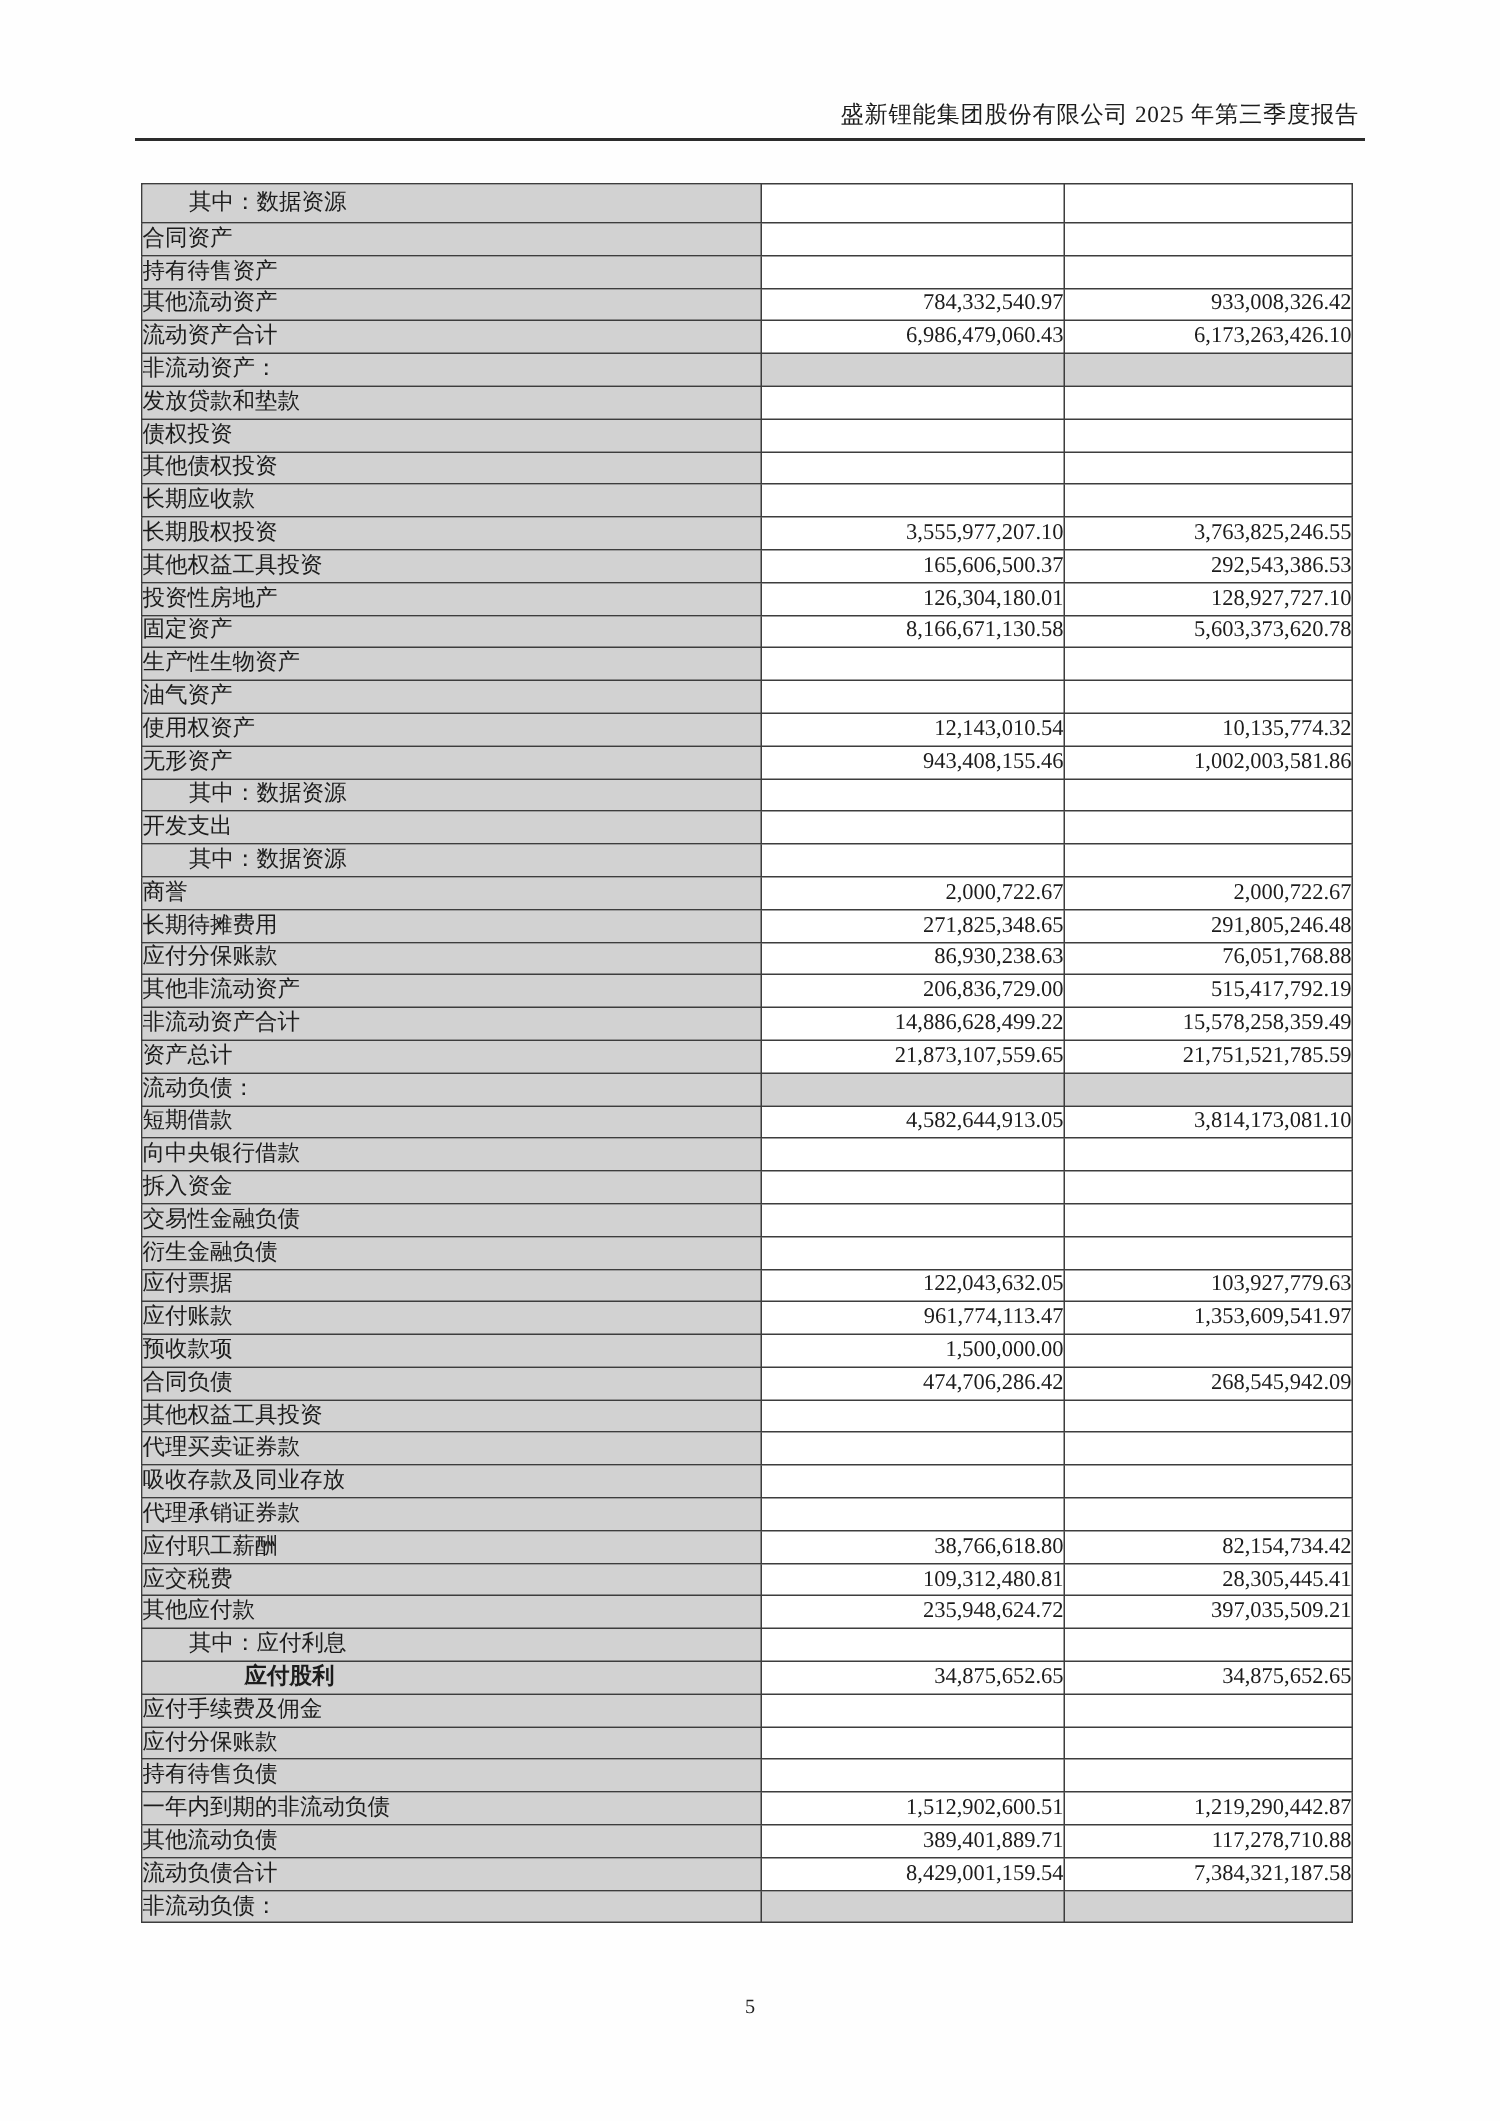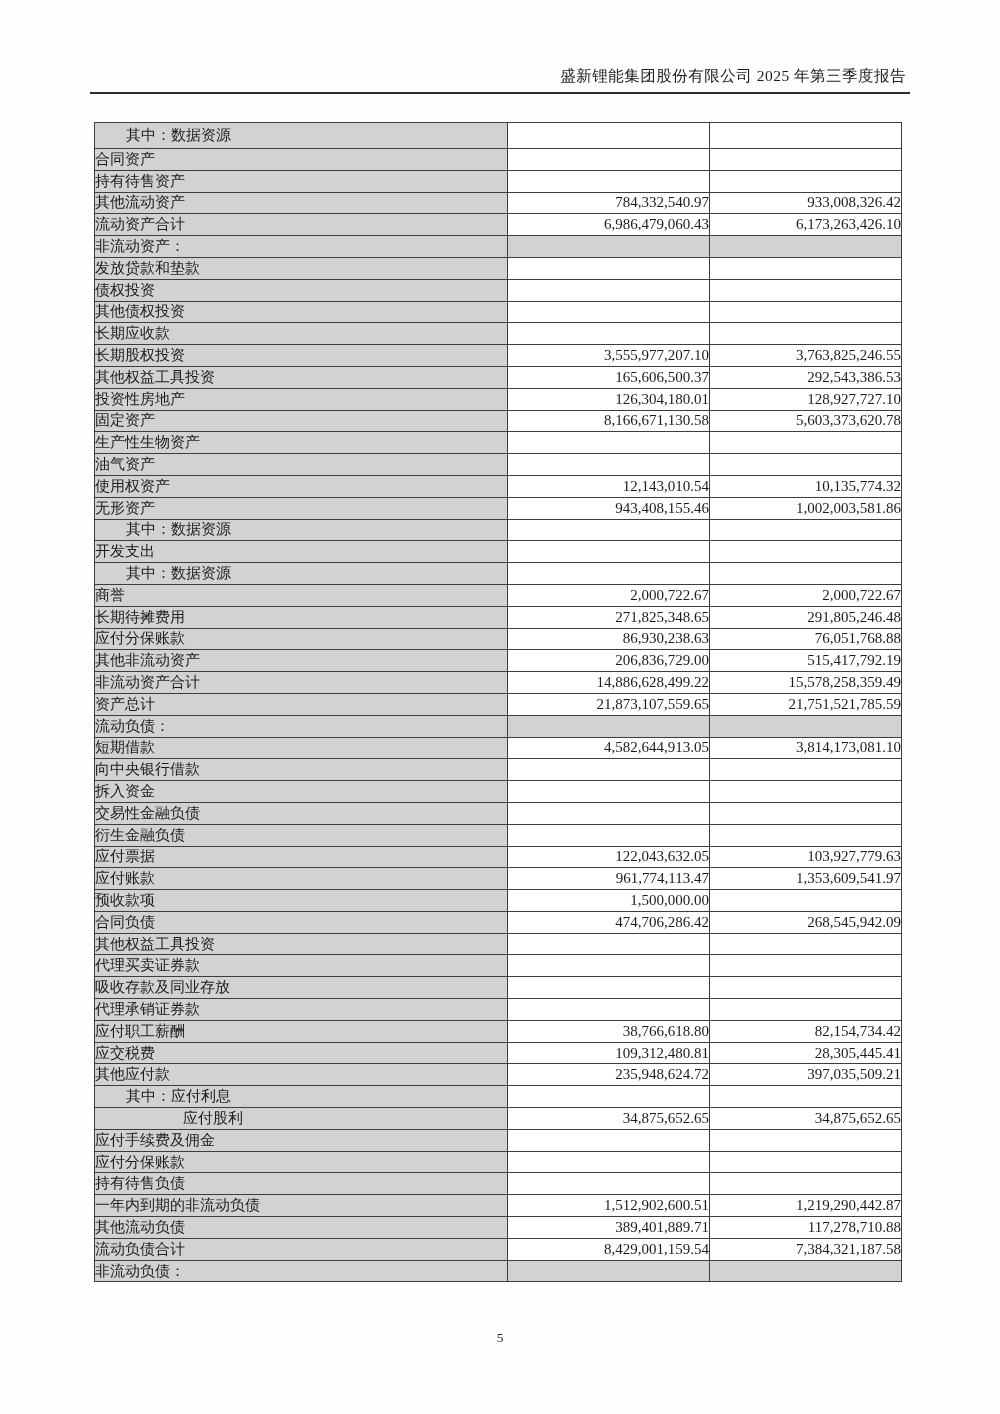--- a/index.html
+++ b/index.html
@@ -50,21 +50,21 @@
     white-space: nowrap;
   }
   table.sheet tr:first-child td { height: 25px; }
   td.label {
     background: #d2d2d2;
     padding-left: 6px;
     text-align: left;
   }
   td.label.ind1 { padding-left: 0; }
   td.label.ind2 { padding-left: 31px; }
-  td.label.ind3 { padding-left: 88px; }
+  td.label.ind3 { padding-left: 68px; font-weight: bold; }
   td.num {
     background: #ffffff;
     text-align: right;
     padding-right: 10px;
     font-size: 14.5px;
   }
   tr.section td.num { background: #d2d2d2; }
   .footer-pagenum {
     position: absolute;
     top: 1330px;

